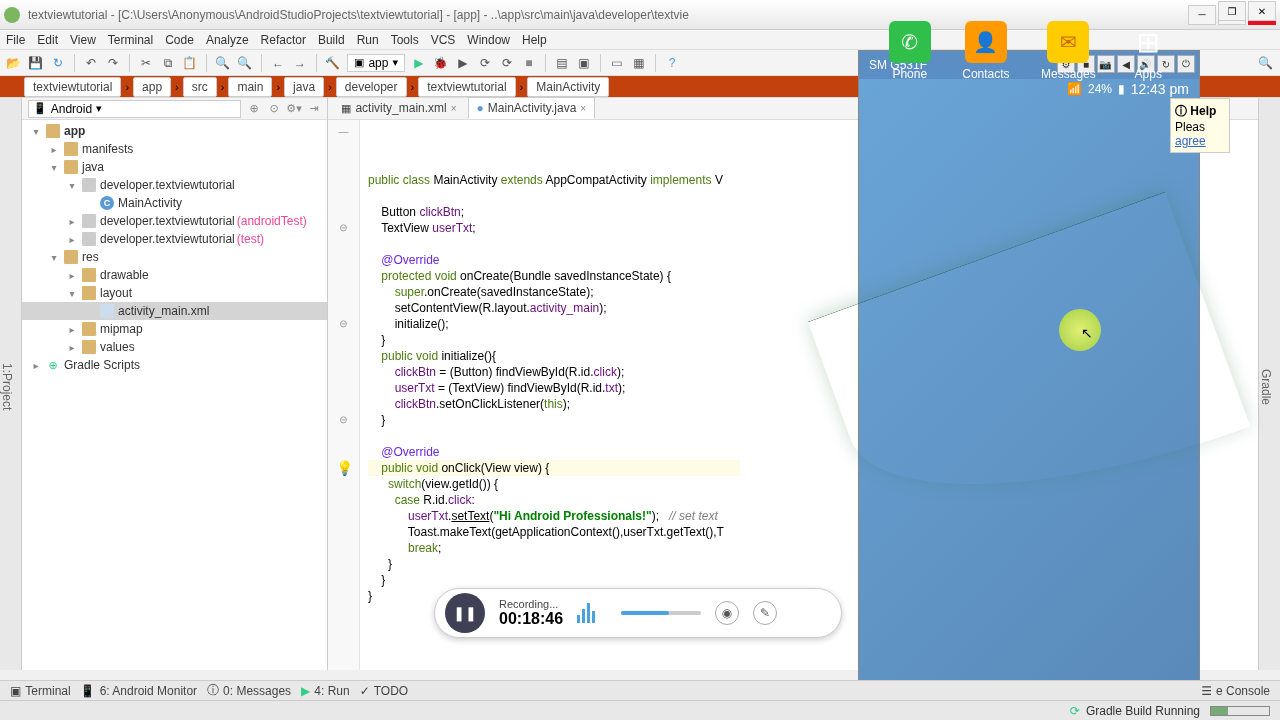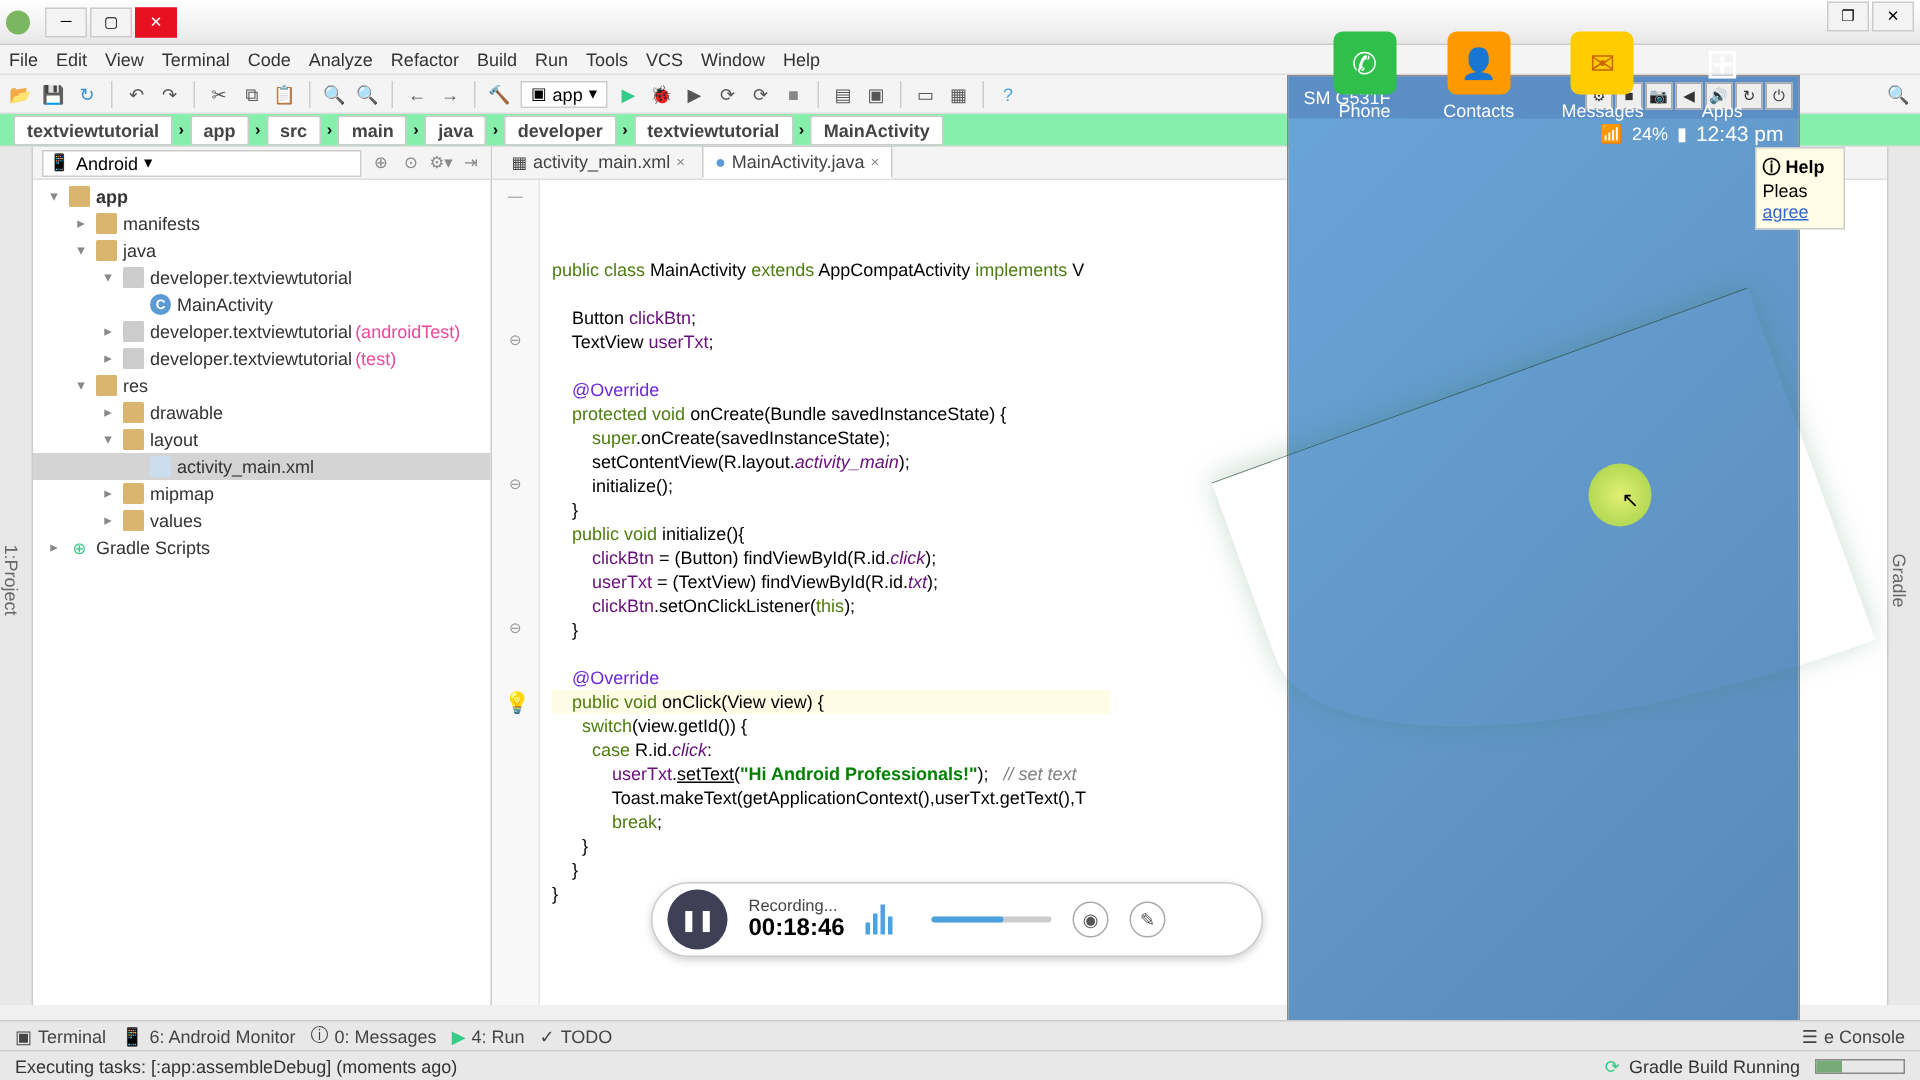--- a/index.html
+++ b/index.html
@@ -10,21 +10,21 @@
 .win-btns { display:flex; }
 .win-btn { width:28px; height:20px; display:flex; align-items:center; justify-content:center; border:1px solid #ccc; margin-left:2px; background:#f4f4f4; font-size:10px; }
 .win-close { background:#e81123; color:#fff; border-color:#e81123; }
 .outer-win-btns { position:absolute; right:4px; top:1px; display:flex; }
 .menu-bar { height:20px; background:#f4f4f4; display:flex; align-items:center; padding:0 6px; gap:12px; color:#333; border-bottom:1px solid #ddd; }
 .menu-item { cursor:default; }
 .toolbar { height:26px; background:#f4f4f4; display:flex; align-items:center; padding:0 6px; gap:6px; border-bottom:1px solid #ddd; }
 .tb-icon { width:16px; height:16px; display:flex; align-items:center; justify-content:center; font-size:12px; color:#555; }
 .tb-sep { width:1px; height:18px; background:#ccc; margin:0 2px; }
 .run-select { border:1px solid #ccc; padding:1px 6px; background:#fff; font-size:11px; display:flex; align-items:center; gap:4px; }
-.breadcrumb-bar { height:22px; background:#86efac; display:flex; align-items:center; padding:0 9px; gap:4px; border-bottom:1px solid #ddd; font-size:11px;font-weight:bold; }
+.breadcrumb-bar { height:22px; background:#c2410c; display:flex; align-items:center; padding:0 24px; gap:4px; border-bottom:1px solid #ddd; font-size:11px; }
 .bc-seg { background:#fff; border:1px solid #ccc; padding:2px 8px; border-radius:2px; color:#444; }
 .main-area { display:flex; height:572px; }
 .left-gutter { width:22px; background:#e8e8e8; border-right:1px solid #ccc; display:flex; flex-direction:column; align-items:center; gap:8px; padding-top:6px; font-size:9px; color:#666; writing-mode:vertical-lr; text-orientation:mixed; }
 .project-panel { width:306px; background:#fff; border-right:1px solid #ccc; display:flex; flex-direction:column; }
 .project-header { height:22px; background:#f4f4f4; border-bottom:1px solid #ddd; display:flex; align-items:center; padding:0 6px; gap:6px; }
 .project-select { flex:1; border:1px solid #ccc; padding:1px 4px; background:#fff; font-size:11px; display:flex; align-items:center; gap:4px; }
 .ph-icon { width:14px; height:14px; color:#888; font-size:11px; display:flex; align-items:center; justify-content:center; }
 .tree { flex:1; overflow:auto; font-size:12px; color:#333; padding:2px 0; }
 .tree-row { display:flex; align-items:center; height:18px; padding-left:4px; gap:4px; }
 .tree-row.sel { background:#d4d4d4; }
@@ -44,21 +44,21 @@
 .code { flex:1; display:flex; background:#fff; overflow:hidden; font-family:Consolas,monospace; font-size:12px; line-height:16px; position:relative; }
 .gutter { width:32px; background:#f8f8f8; border-right:1px solid #e4e4e4; position:relative; }
 .gm { position:absolute; font-size:10px; color:#999; left:50%; transform:translateX(-50%); }
 .gm.bulb { color:#e6b800; font-size:14px; left:8px; transform:none; }
 .code-lines { padding:4px 8px; white-space:pre; color:#000; position:relative; }
 .kw { color:#4d7c0f; font-weight:normal; }
 .ann { color:#6d28d9; }
 .str { color:#008000; font-weight:bold; }
 .cm { color:#808080; font-style:italic; }
 .fld { color:#660e7a; }
-.mth { font-style:italic; }
+.mth { }
 .hl-line { position:absolute; background:#fffce6; height:16px; width:100%; z-index:0; }
 .underline { text-decoration:underline; }
 .emulator { position:absolute; left:858px; top:50px; width:342px; height:654px; background:linear-gradient(135deg,#6aa5d8,#5989b8); border:1px solid #888; }
 .emu-top { height:28px; background:#5a8ec5; display:flex; align-items:center; padding:0 10px; color:#fff; font-size:14px; }
 .emu-btns { position:absolute; right:4px; top:4px; display:flex; gap:2px; }
 .emu-btn { width:18px; height:18px; background:#eee; border:1px solid #aaa; display:flex; align-items:center; justify-content:center; font-size:10px; color:#333; }
 .emu-status { height:20px; display:flex; justify-content:flex-end; align-items:center; padding:0 10px; color:#fff; gap:6px; font-size:11px; }
 .emu-home { flex:1; position:relative; }
 .cursor-glow { position:absolute; width:42px; height:42px; border-radius:50%; background:radial-gradient(#eff96a,#bde047 70%); opacity:0.9; }
 .cursor-arrow { position:absolute; font-size:14px; color:#000; }
@@ -86,20 +86,21 @@
 </head>
 <body>
 
 <div class="outer-win-btns">
   <div class="win-btn">❐</div>
   <div class="win-btn">✕</div>
 </div>
 
 <div class="title-bar">
   <div class="title-icon"></div>
+  <div class="title-text">textviewtutorial - [C:\Users\Anonymous\AndroidStudioProjects\textviewtutorial] - [app] - ..\app\src\main\java\developer\textvie</div>
   <div class="win-btns">
     <div class="win-btn">─</div>
     <div class="win-btn">▢</div>
     <div class="win-btn win-close">✕</div>
   </div>
 </div>
 
 <div class="menu-bar">
   <span class="menu-item">File</span>
   <span class="menu-item">Edit</span>
@@ -390,20 +391,19 @@
   <span class="bt-tab">
       <span style="color:#3c8">▶</span> 
       <span>4: Run</span>
     </span>
   <span class="bt-tab">✓ <span>TODO</span></span>
   <div style="flex:1"></div>
   <span class="bt-tab">☰ <span>e Console</span></span>
 </div>
 
 <div class="status-bar">
-  <span>Executing tasks: [:app:assembleDebug] (moments ago)</span>
   <div style="flex:1"></div>
   <span style="color:#3c8;margin-right:6px">⟳</span>
   <span>Gradle Build Running</span>
   <span style="width:60px;height:10px;border:1px solid #888;margin-left:10px;position:relative">
       <span style="position:absolute;width:30%;height:100%;background:#7a7"></span>
     </span>
 </div>
 
 </body></html>

